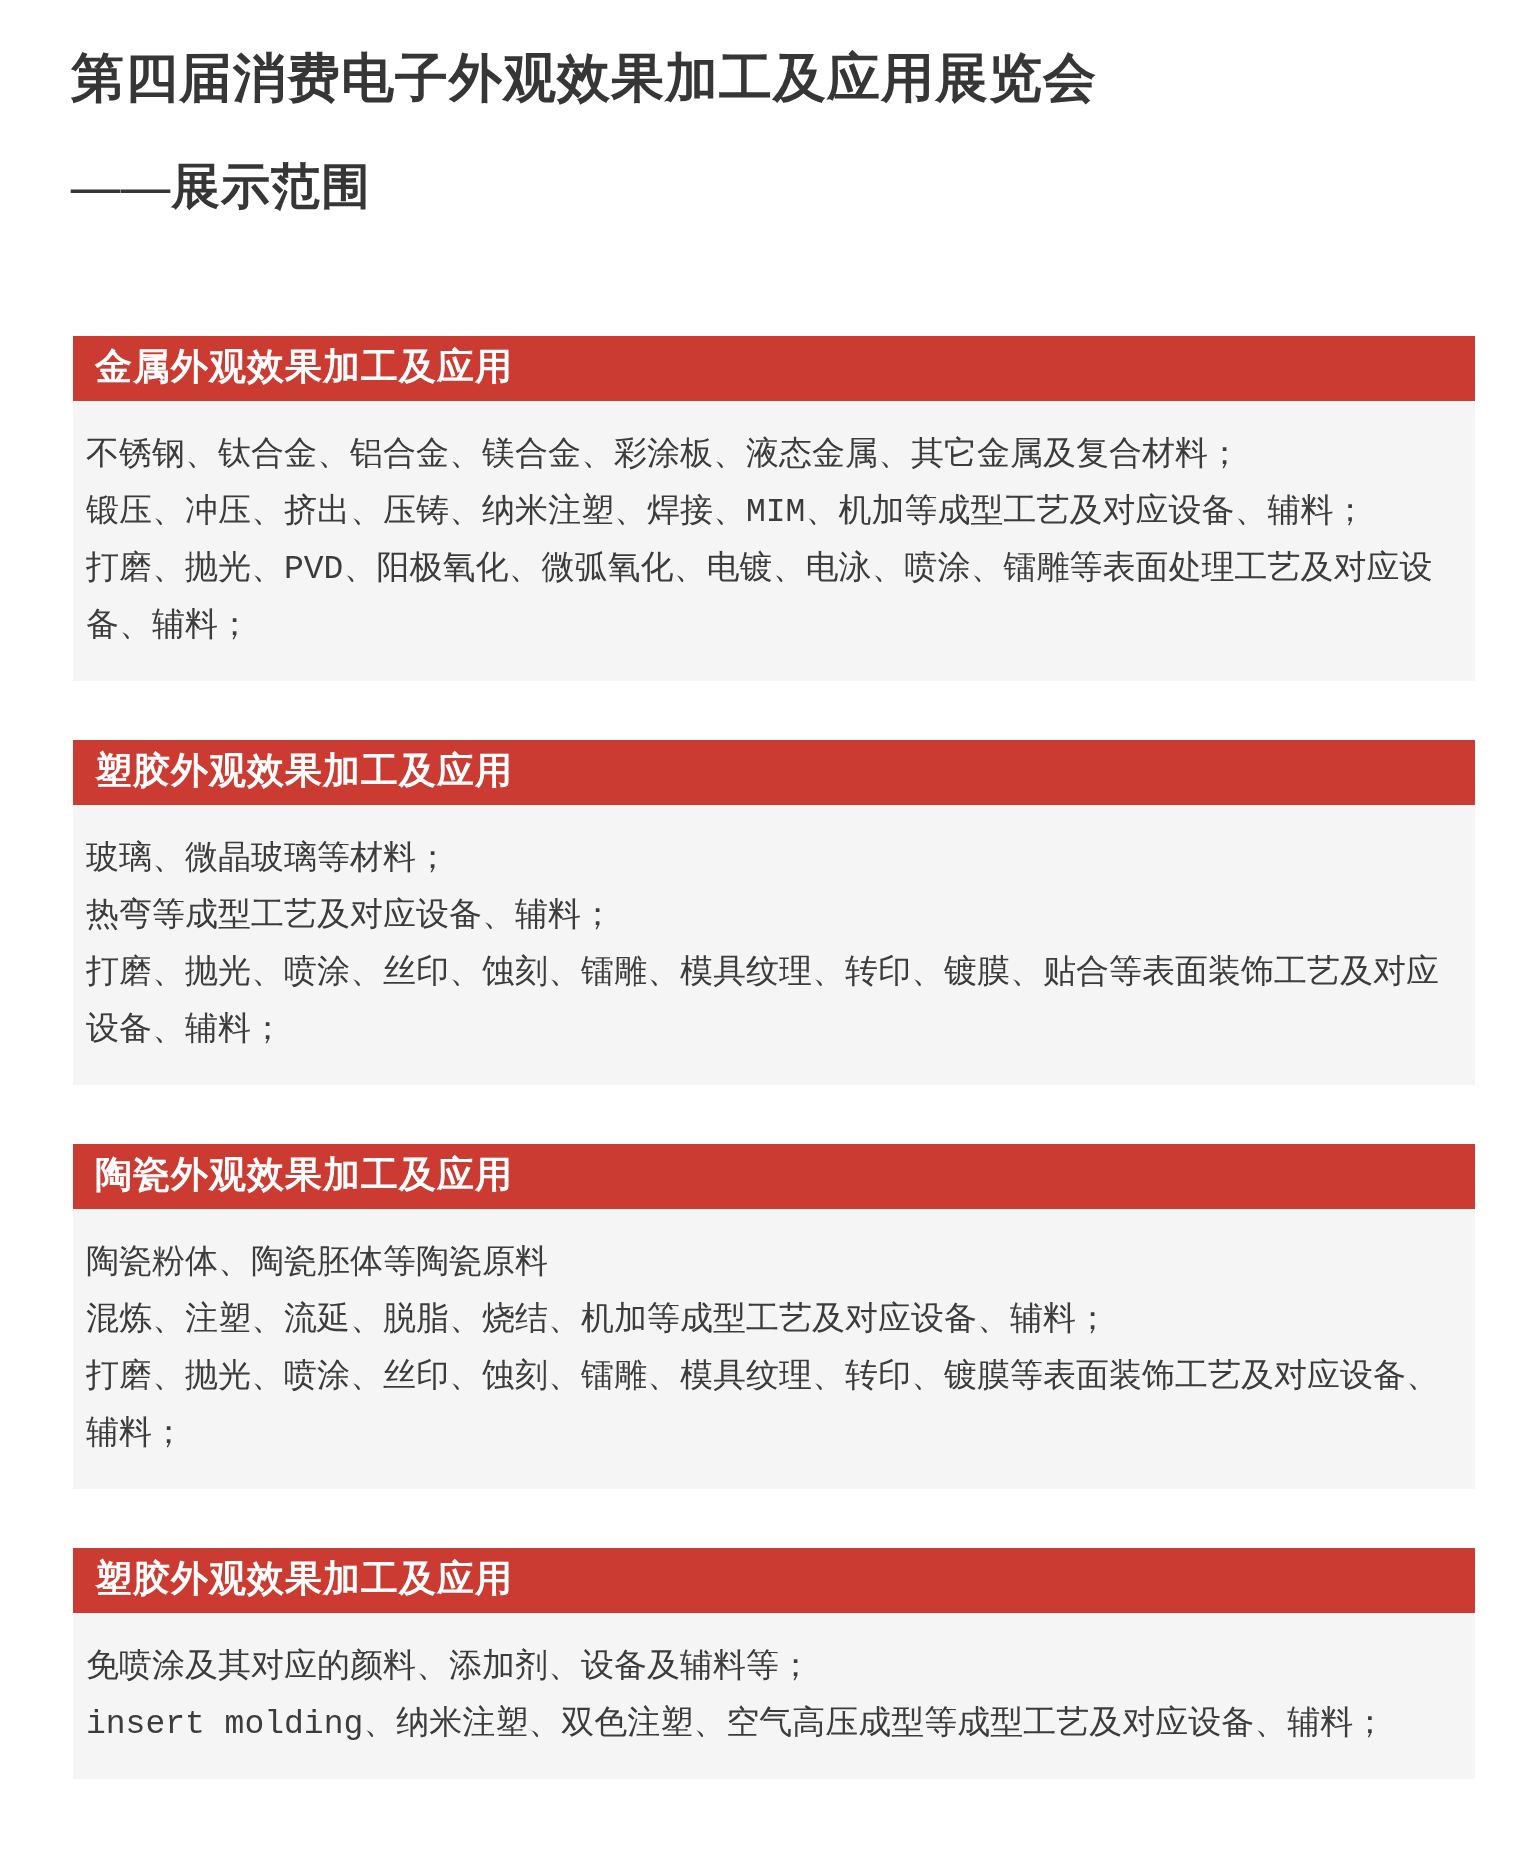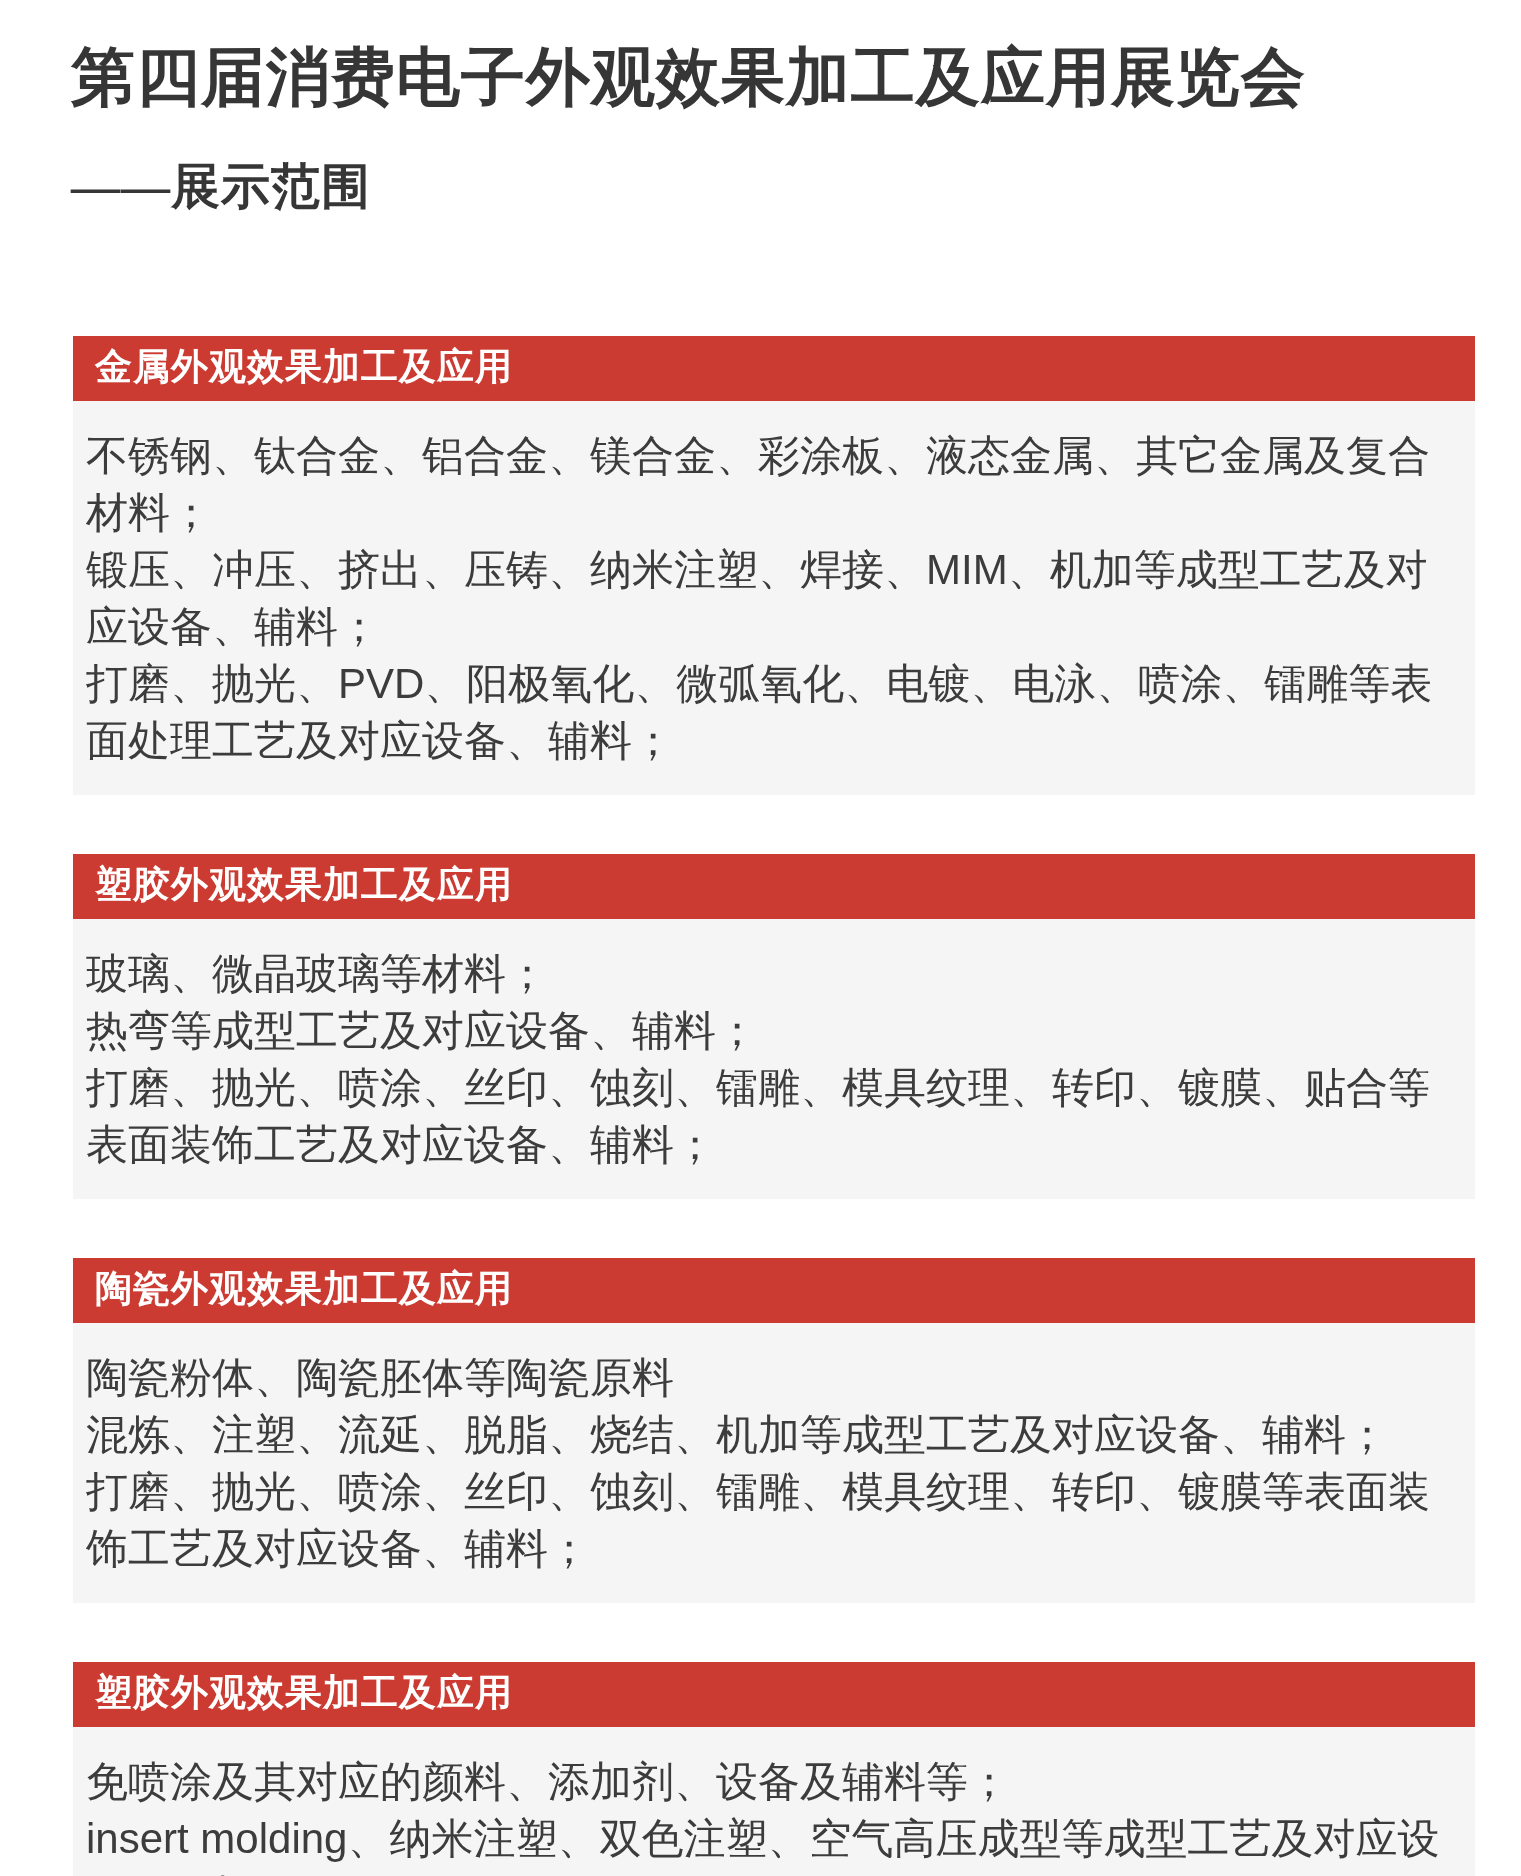--- a/index.html
+++ b/index.html
@@ -15,21 +15,21 @@
   }
 
   
   .title-block {
     padding: 44px 40px 0 71px;
     color: var(--title-text, #363636);
     font-family: "Liberation Serif", "DejaVu Serif", serif;
     font-weight: bold;
   }
   .title-line-1 {
-    font-size: 64px;
+    font-size: 53px;
     line-height: 68px;
     letter-spacing: 1px;
   }
   .title-line-2 {
     font-size: 49px;
     line-height: 62px;
     margin-top: 44px;
     letter-spacing: 1px;
   }
 
@@ -57,25 +57,26 @@
     line-height: 1;
     padding-bottom: 4px;
   }
 
   .section-body {
     background: var(--panel-bg, #f5f5f5);
     padding: 26px 10px 26px 13px;
   }
   .section-body p {
     margin: 0;
-    font-size: 42px;
+    font-size: 33px;
     line-height: 57px;
     color: var(--text, #3c3c3c);
     letter-spacing: 0;
     word-break: break-all;
+    font-family: Liberation Mono, monospace;
   }
 </style>
 </head>
 <body>
 
 <div>
 
   <div class="title-block">
     <div class="title-line-1">第四届消费电子外观效果加工及应用展览会</div>
     <div class="title-line-2">——展示范围</div>

